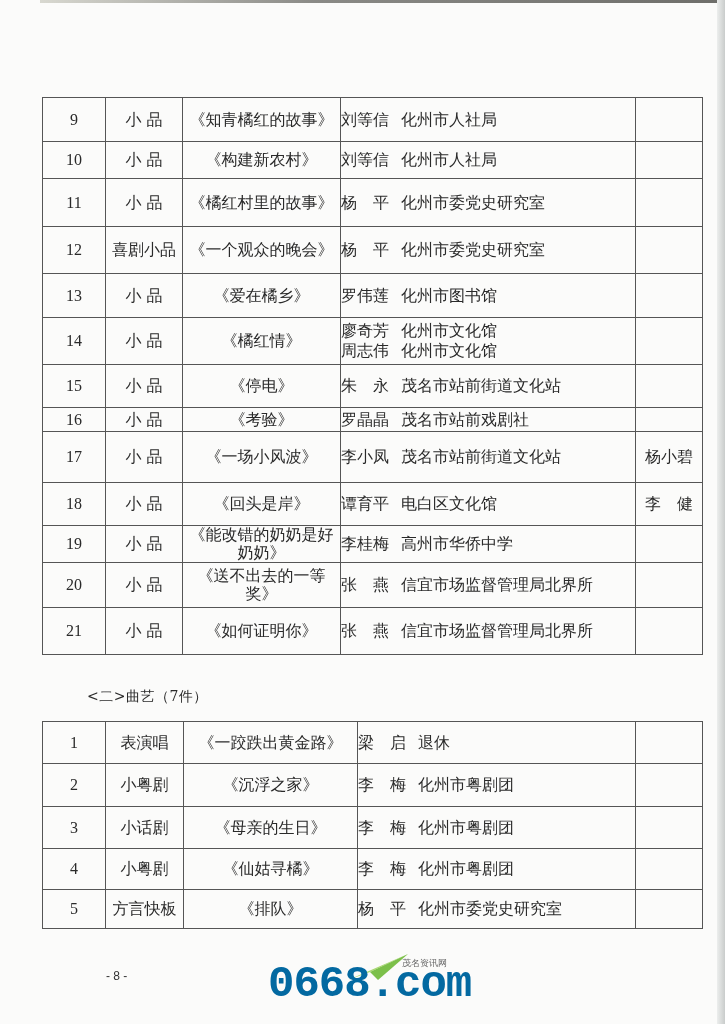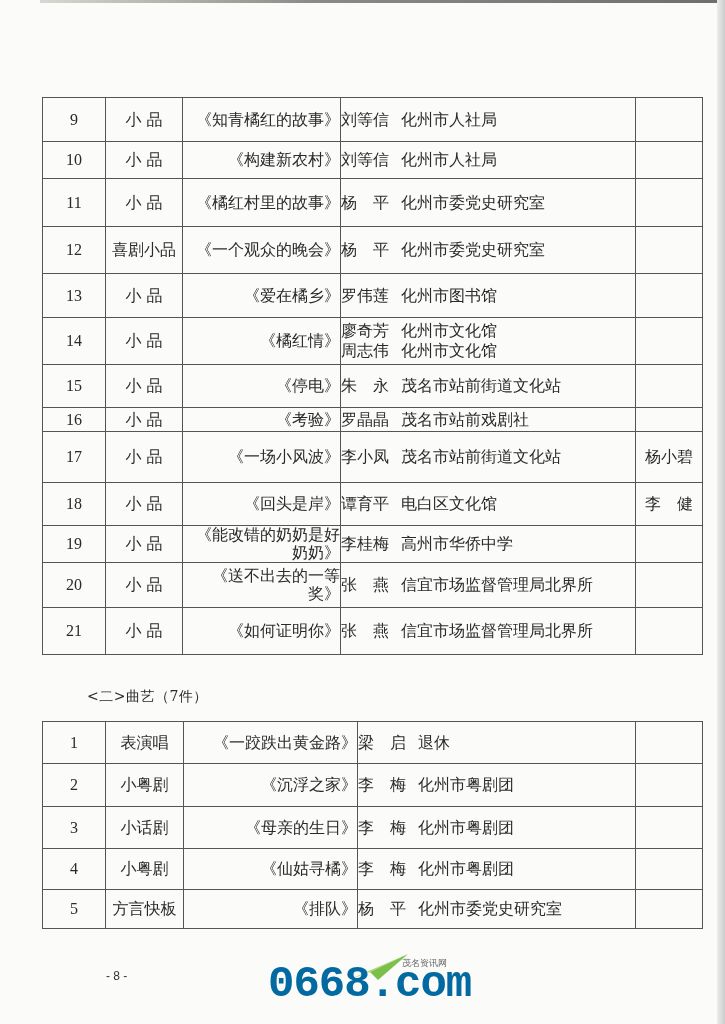--- a/index.html
+++ b/index.html
@@ -21,21 +21,21 @@
     position:absolute; border-collapse:collapse; table-layout:fixed;
   }
   table.grid td {
     border:1.3px solid #555;
     font-size:16px; line-height:20px;
     padding:0; vertical-align:middle;
     overflow:hidden;
   }
   td.c-num { text-align:center; font-family:"Liberation Serif",serif; font-size:17px; }
   td.c-form { text-align:center;margin-left:20px; }
-  td.c-title { text-align:right; }
+  td.c-title { text-align:center; }
   td.c-author { text-align:left; padding-left:2px; }
   td.c-tutor { text-align:center; }
   .author-line { display:block; white-space:pre; }
   .author-name { display:inline-block; width:60px; white-space:pre; }
   .title-wrap { display:block; line-height:18px; }
   .section-title {
     position:absolute; left:87px; top:688px;
     font-size:14px; letter-spacing:0.5px;
   }
   .hdr td { text-align:center; font-weight:normal; }

